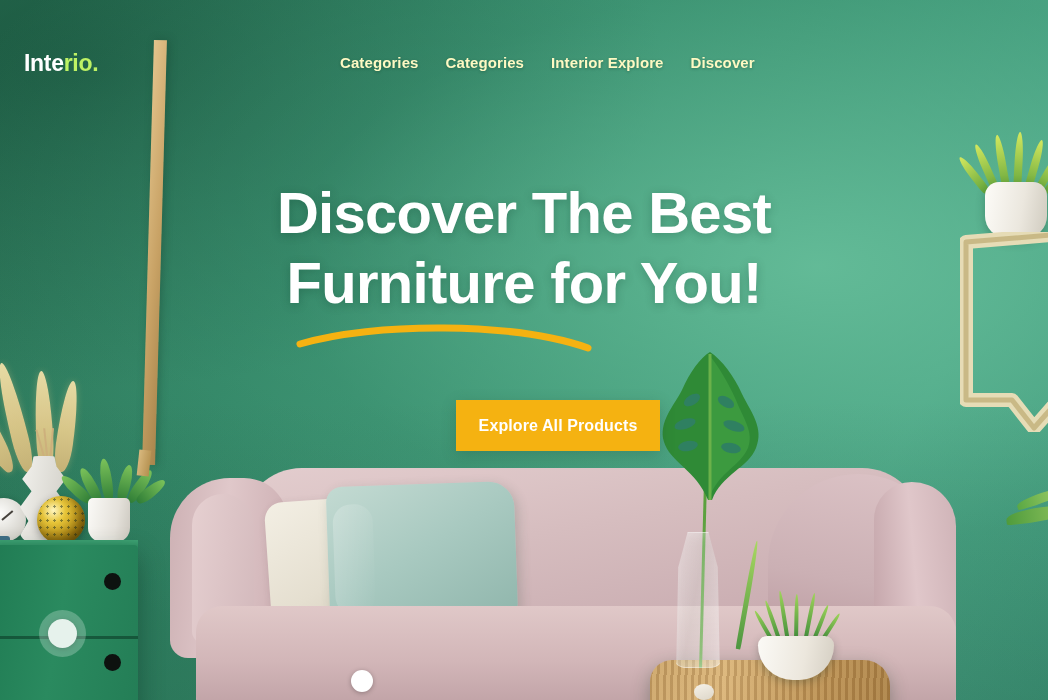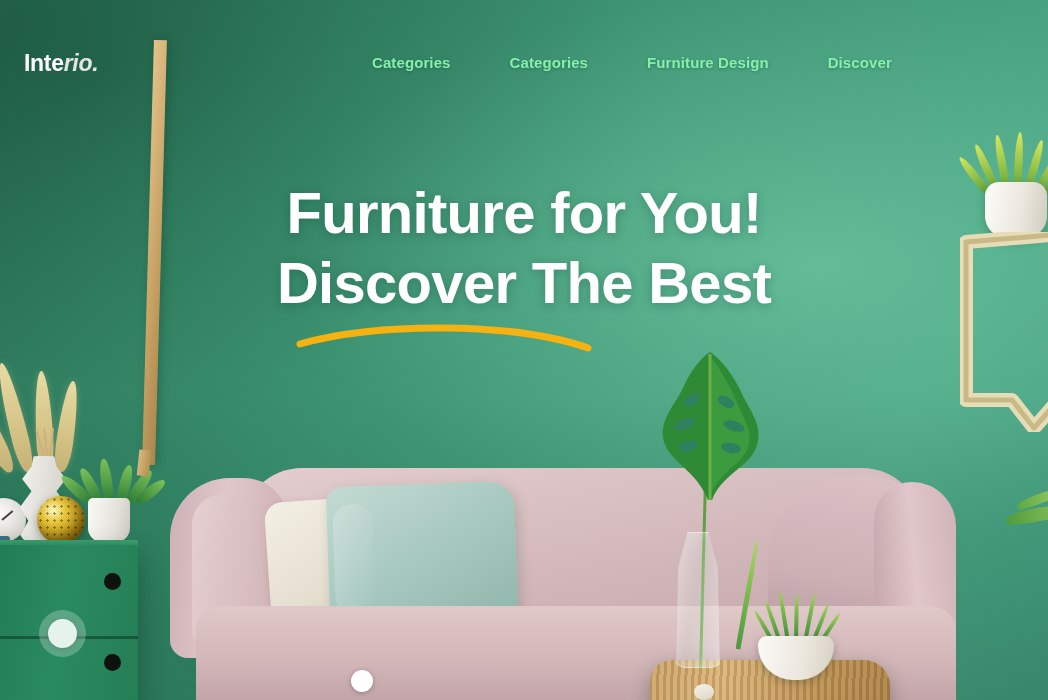--- a/index.html
+++ b/index.html
@@ -293,31 +293,30 @@
   
   .header {
     position:absolute; left:0; top:0; width:1048px; height:104px;
     display:flex; align-items:center; z-index:40;
   }
   .logo {
     position:absolute; left:24px; top:52px;
     font-size:23px; font-weight:700; letter-spacing:-.3px; line-height:1;
     color:#ffffff; user-select:none;
   }
-  .logo .accent { color:#e5e5e5;font-style:italic; }
+  .logo .accent { color:#bef264; }
 
   .nav {
     position:absolute; left:340px; top:54px;
     display:flex; align-items:center; gap:27px;
   }
   .nav a {
-    color:#86efac; font-size:15px; font-weight:600; text-decoration:none;
+    color:#fef9c3; font-size:15px; font-weight:600; text-decoration:none;
     letter-spacing:.1px; white-space:nowrap;
     text-shadow:0 1px 3px rgba(10,50,34,.32);
-    margin-left:32px;
   }
 
   
   .hero {
     position:absolute; left:0; top:178px; width:1048px;
     z-index:40; text-align:center;
   }
   .hero h1 {
     color:#ffffff;
     font-size:58px; font-weight:700; line-height:70px;
@@ -465,34 +464,35 @@
   <div class="edge-leaf"></div>
   <div class="edge-leaf2"></div>
 
   <header class="header">
     <div class="logo">
       <span>Inte</span><span class="accent">rio.</span>
     </div>
     <nav class="nav">
       <a href="#">Categories</a>
       <a href="#">Categories</a>
-      <a href="#">Furniture Design</a>
+      <a href="#">Interior Explore</a>
       <a href="#">Discover</a>
     </nav>
   </header>
 
   <div class="hero">
     <h1>
+      <span class="line">Discover The Best</span>
       <span class="line">Furniture for You!</span>
-      <span class="line">Discover The Best</span>
     </h1>
     <div class="swoosh">
       <svg width="300" height="34" viewBox="0 0 300 34">
         <path d="M6 26 C 80 4, 220 4, 294 30" stroke="#f5b211" stroke-width="7" fill="none" stroke-linecap="round"></path>
       </svg>
     </div>
   </div>
 
+  <button class="cta">Explore All Products</button>
 
   <div class="hotspot h1"></div>
   <div class="hotspot h2"></div>
 
 </div>
 
 </body></html>

